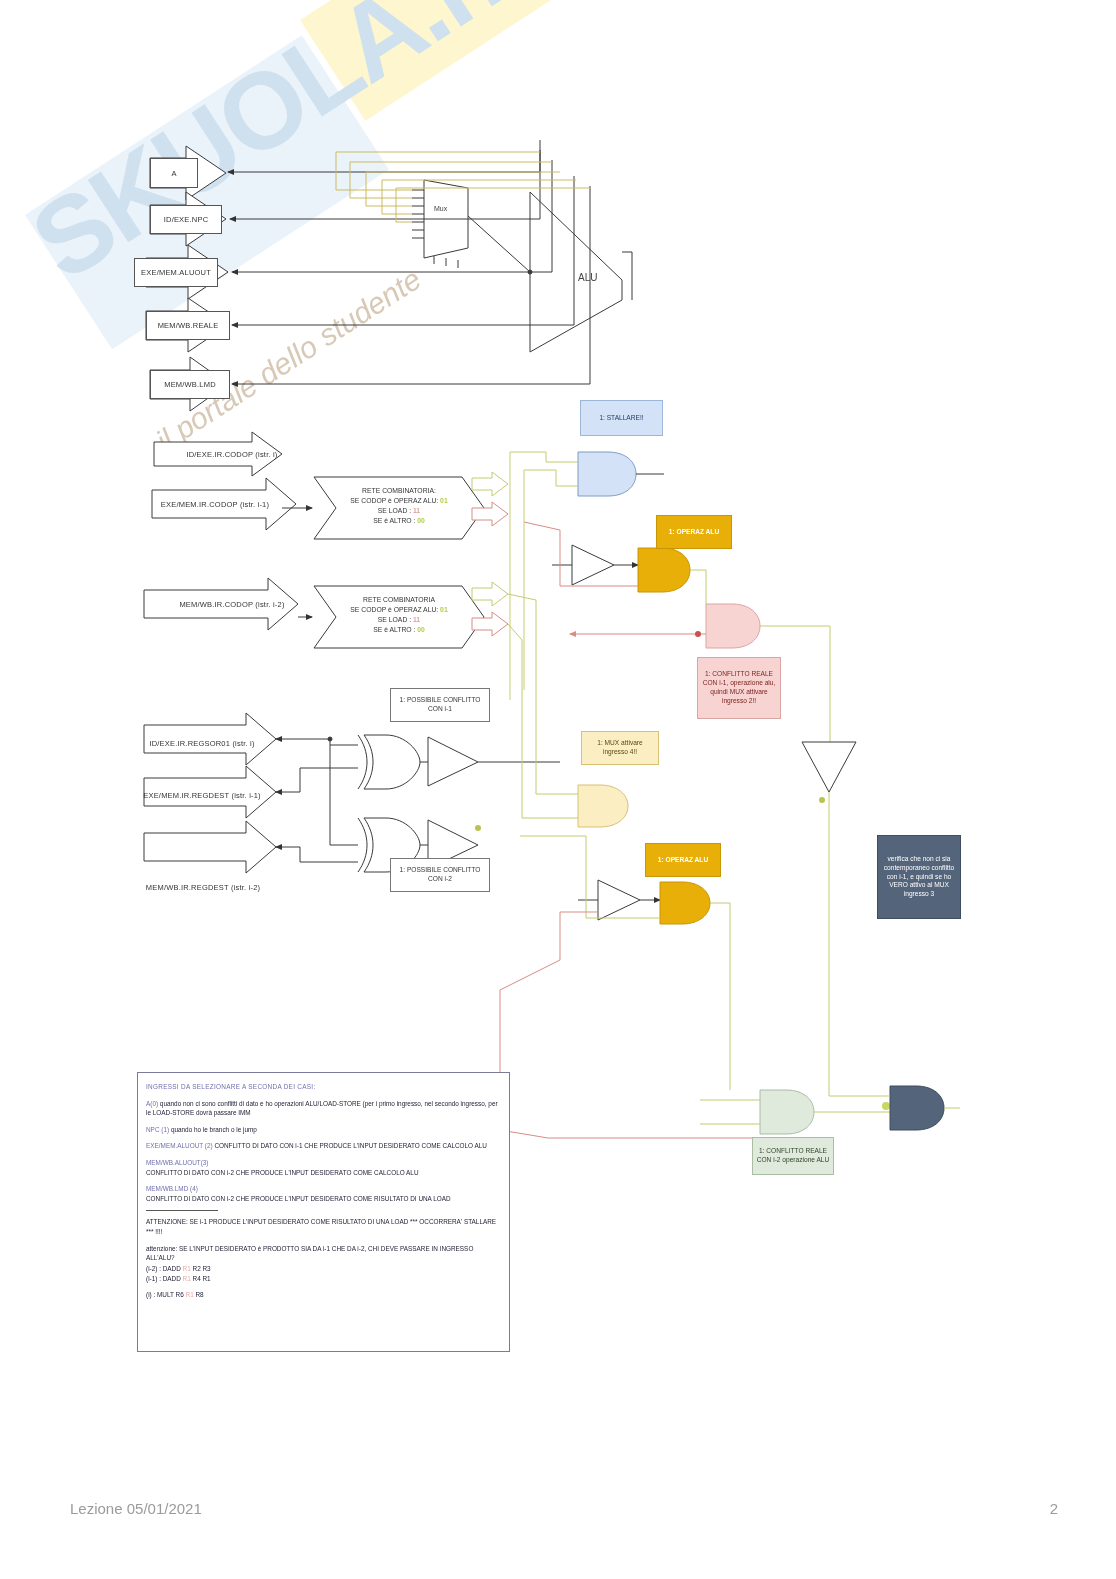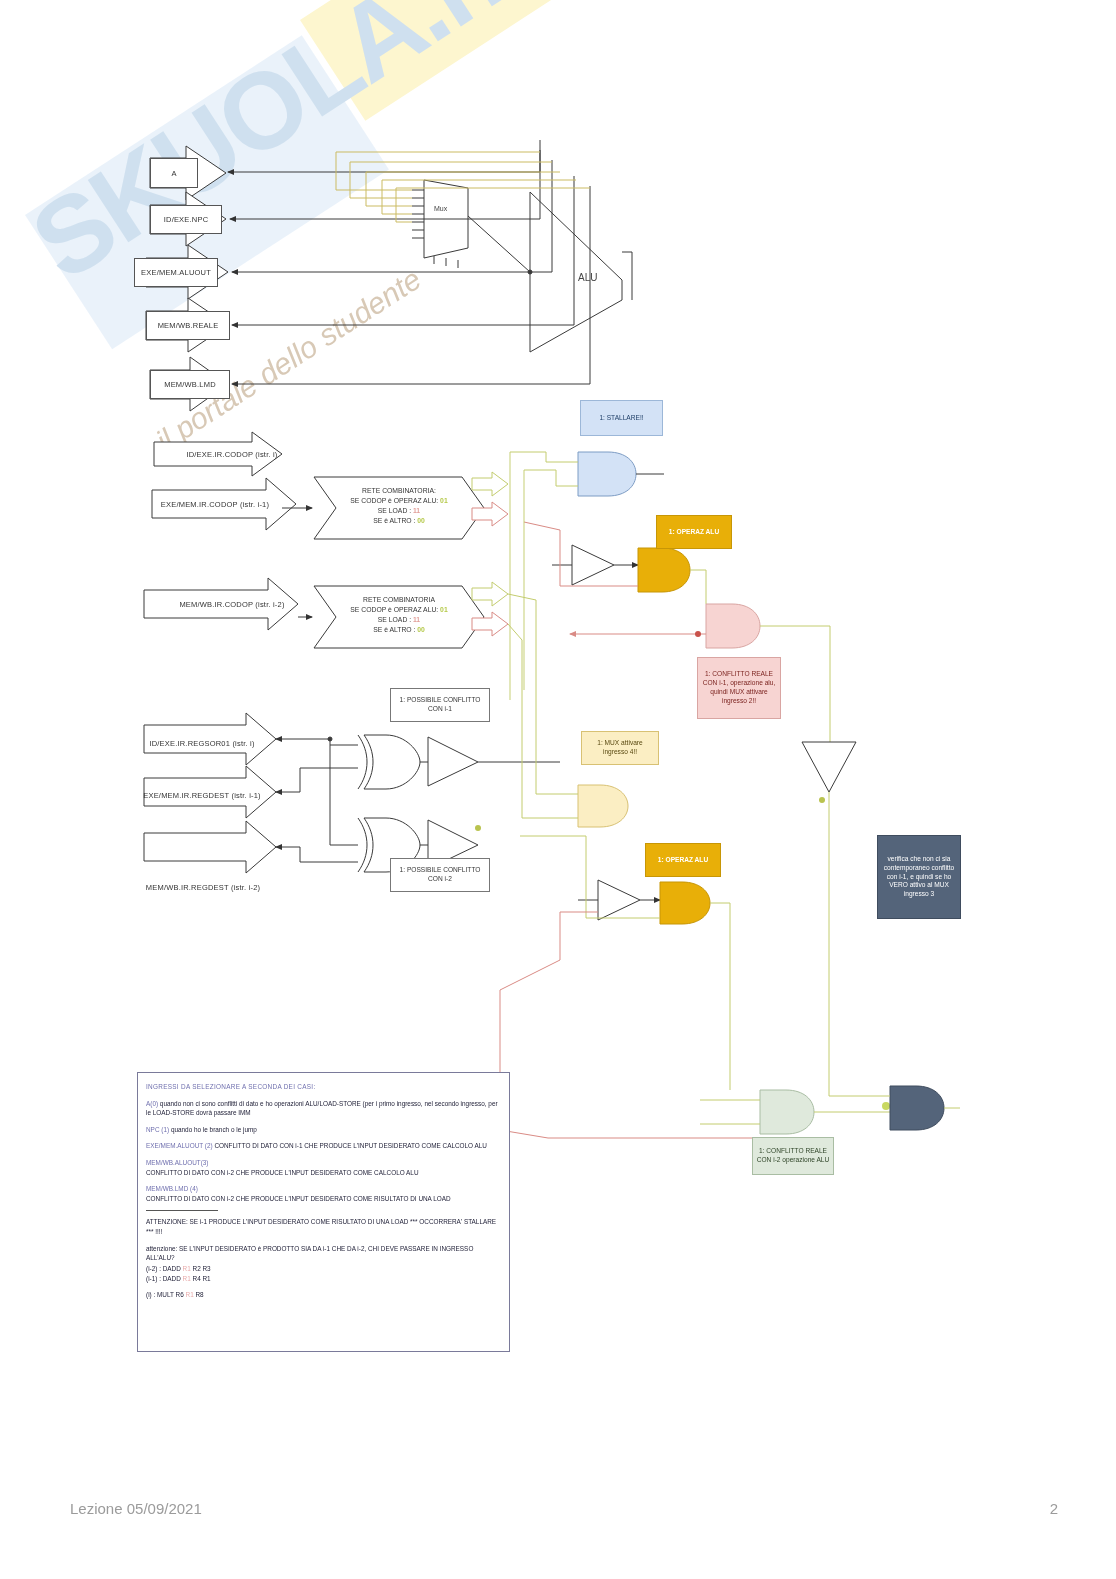--- a/index.html
+++ b/index.html
@@ -392,15 +392,15 @@
     <p style="margin:0;">
       <span>(i) : MULT R6</span>
       <span class="lg-r">R1</span>
       <span>R8</span>
     </p>
   </div>
 
 </div>
 
 <div id="footer">
-  <span class="f-l">Lezione 05/09/2021</span>
+  <span class="f-l">Lezione 05/01/2021</span>
   <span class="f-r">2</span>
 </div>
 
 </body></html>

